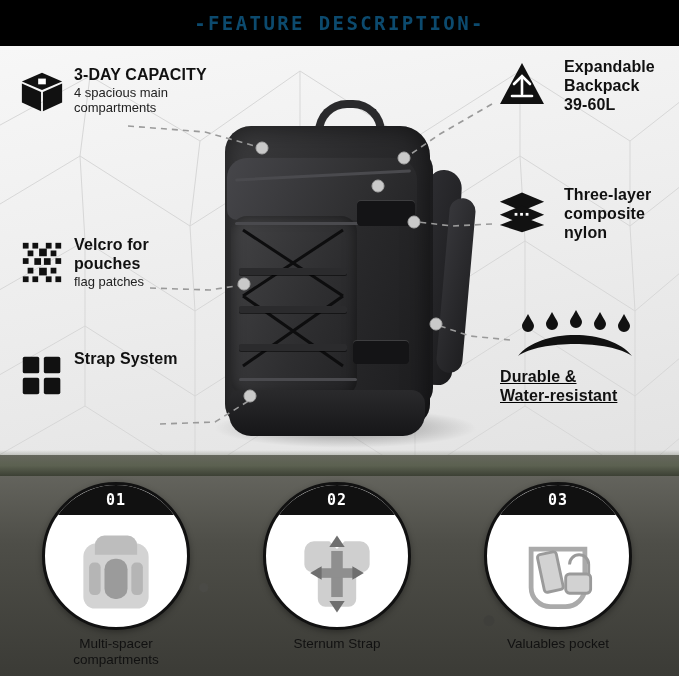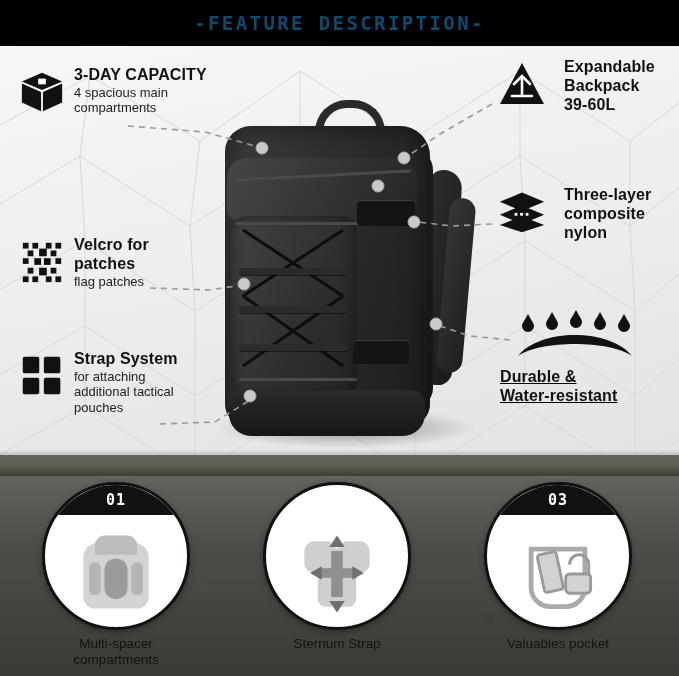--- a/index.html
+++ b/index.html
@@ -290,41 +290,38 @@
           <rect x="33" y="30" width="6" height="6"></rect>
           <rect x="4" y="39" width="6" height="6"></rect>
             <rect x="14" y="39" width="6" height="6"></rect>
           <rect x="28" y="39" width="6" height="6"></rect>
             <rect x="38" y="39" width="6" height="6"></rect>
         </g>
       </svg>
     </div>
     <div class="ftext">
       <div class="ftitle" style="white-space:pre-line;">Velcro for
-patches</div>
+pouches</div>
       <div class="fsub" style="white-space:pre-line;">flag patches</div>
     </div>
   </div>
 
   <div class="feature" id="f-molle">
     <div class="ficon">
       <svg viewBox="0 0 48 48" width="44" height="44">
         <g fill="#111">
           <rect x="3" y="3" width="18" height="18" rx="2"></rect>
           <rect x="26" y="3" width="18" height="18" rx="2"></rect>
           <rect x="3" y="26" width="18" height="18" rx="2"></rect>
           <rect x="26" y="26" width="18" height="18" rx="2"></rect>
         </g>
       </svg>
     </div>
     <div class="ftext">
       <div class="ftitle" style="white-space:pre-line;">Strap System</div>
-      <div class="fsub" style="white-space:pre-line;">for attaching
-additional tactical
-pouches</div>
     </div>
   </div>
 
   <div class="feature" id="f-expand">
     <div class="ficon">
       <svg viewBox="0 0 48 48" width="52" height="52">
         <polygon points="24,3 46,44 2,44" fill="#111"></polygon>
         <g stroke="#fff" stroke-width="2.6" fill="none" stroke-linecap="round">
           <path d="M24 18 L24 34"></path>
           <path d="M16 24 L24 16 L32 24"></path>
@@ -392,20 +389,21 @@
             <rect x="66" y="34" width="12" height="34" rx="5" fill="#b5b5b5"></rect>
           </svg>
         </div>
       </div>
       <div class="card-label" style="white-space:pre-line;">Multi-spacer
 compartments</div>
     </div>
 
     <div class="card" id="card-2">
       <div class="card-circle">
+        <div class="card-num">02</div>
         <div class="card-art">
           <svg viewBox="0 0 100 92" width="96" height="90">
             <path d="M26 12 h16 l8 8 8 -8 h16 a10 10 0 0 1 10 10 v14 a8 8 0 0 1 -8 8 h-6 v28 a8 8 0 0 1 -8 8 h-24 a8 8 0 0 1 -8 -8 v-28 h-6 a8 8 0 0 1 -8 -8 v-14 a10 10 0 0 1 10 -10z" fill="#cfcfcf"></path>
             <rect x="44" y="22" width="12" height="48" fill="#8f8f8f"></rect>
             <rect x="30" y="40" width="40" height="10" fill="#8f8f8f"></rect>
             <polygon points="50,6 58,18 42,18" fill="#6f6f6f"></polygon>
             <polygon points="50,86 58,74 42,74" fill="#6f6f6f"></polygon>
             <polygon points="22,45 34,38 34,52" fill="#6f6f6f"></polygon>
             <polygon points="78,45 66,38 66,52" fill="#6f6f6f"></polygon>
           </svg>

